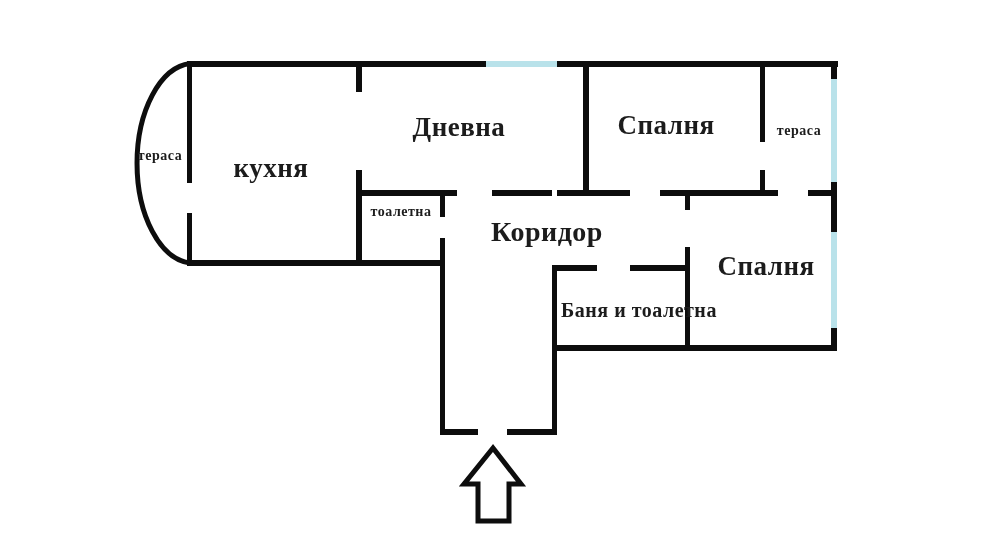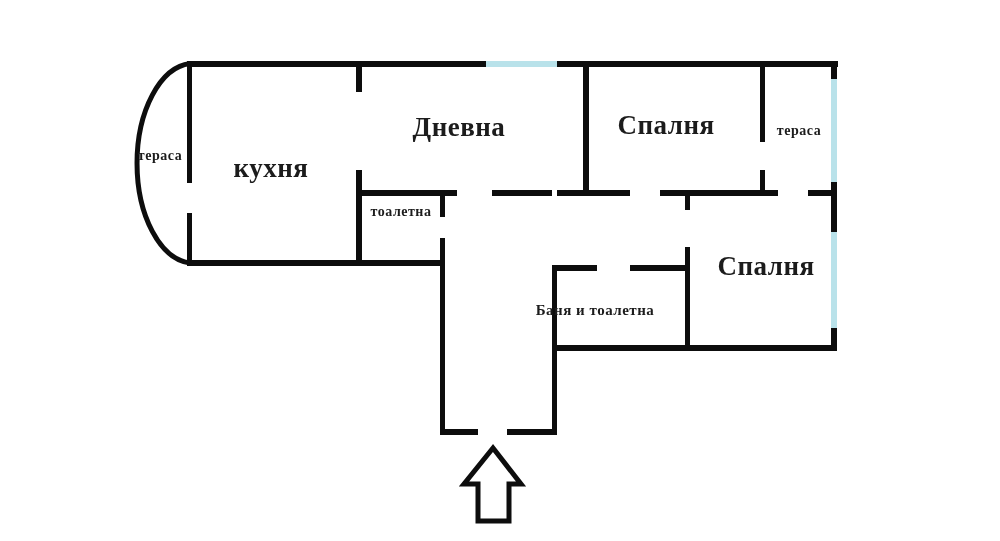--- a/index.html
+++ b/index.html
@@ -97,16 +97,17 @@
     <path d="M 190 63.5 A 57 100 0 0 0 190 263" fill="none" stroke="#0d0d0d" stroke-width="5"></path>
     <polygon points="493,448 464,484 478,484 478,521 509,521 509,484 521,484" fill="#ffffff" stroke="#0d0d0d" stroke-width="5" stroke-linejoin="miter"></polygon>
   </svg>
 
   <div class="room-label sm" style="left:160px;top:156px">тераса</div>
   <div class="room-label lg" style="left:271px;top:168px">кухня</div>
   <div class="room-label lg" style="left:459px;top:127px">Дневна</div>
   <div class="room-label lg" style="left:666px;top:125px">Спалня</div>
   <div class="room-label sm" style="left:799px;top:131px">тераса</div>
   <div class="room-label sm" style="left:401px;top:212px">тоалетна</div>
-  <div class="room-label sm" style="left:595px;top:310px;font-size:15px">Баня и тоалетна</div>
+  <div class="room-label lg" style="left:547px;top:232px;font-size:28px">Коридор</div>
+  <div class="room-label sm" style="left:639px;top:310px;font-size:20px">Баня и тоалетна</div>
   <div class="room-label lg" style="left:766px;top:266px">Спалня</div>
 
 </div>
 
 </body></html>

